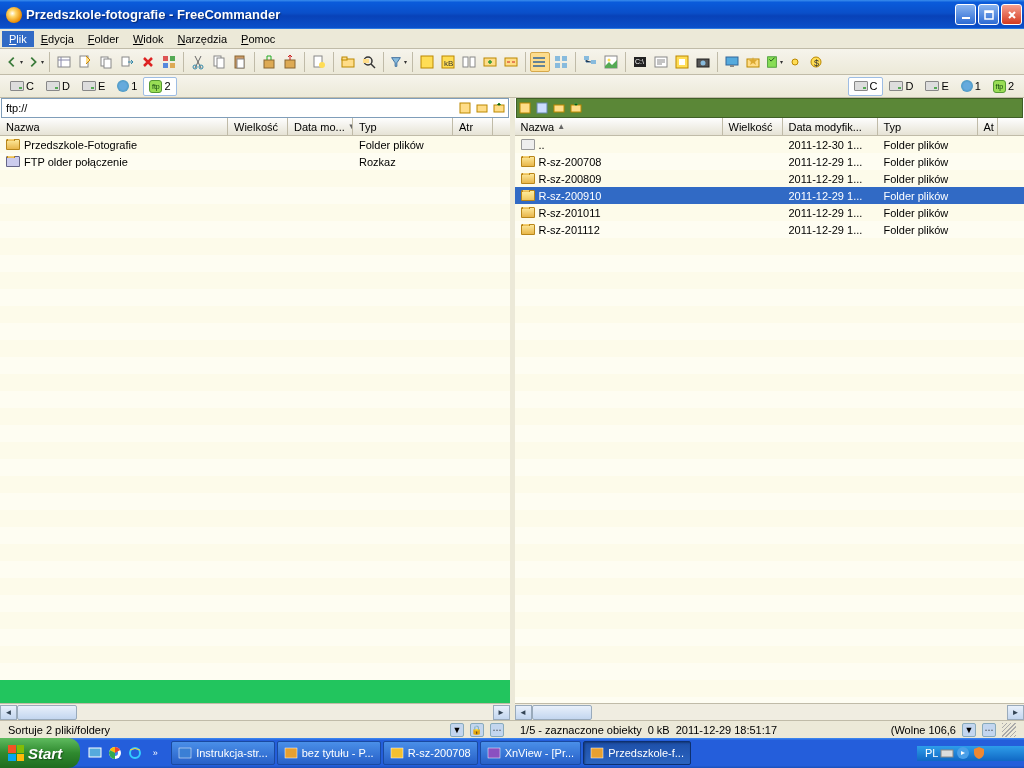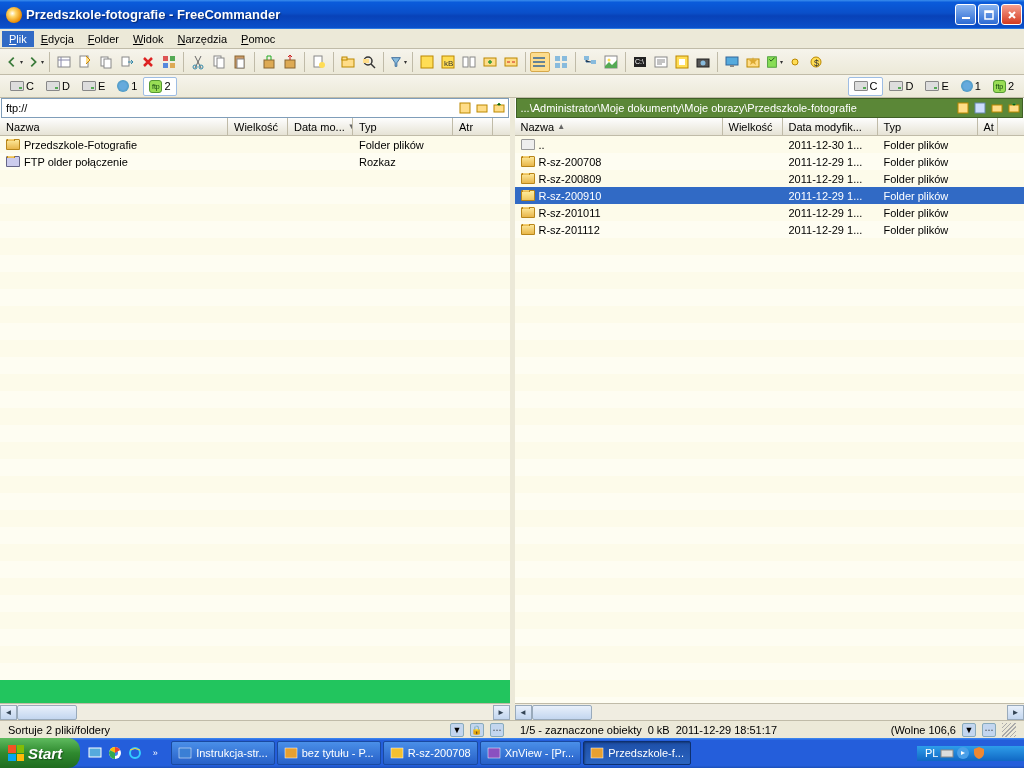--- a/index.html
+++ b/index.html
@@ -613,21 +613,20 @@
       <div class="scrolltrack">
           <div class="scrollthumb" style="width:60px"></div>
         </div>
       <div class="scrollbtn">►</div>
     </div>
   </div>
   <div class="panel-divider"></div>
 
   <div class="panel">
     <div class="pathbar dark">
-      <div class="pathtext">...\Administrator\Moje dokumenty\Moje obrazy\Przedszkole-fotografie</div>
       <div class="picon">
           <svg width="12" height="12" viewBox="0 0 12 12">
             <rect x="1" y="1" width="10" height="10" fill="#fd8" stroke="#b80"></rect>
           </svg>
         </div>
       <div class="picon">
           <svg width="12" height="12" viewBox="0 0 12 12">
             <rect x="1" y="1" width="10" height="10" fill="#cdf" stroke="#68a"></rect>
           </svg>
         </div>

